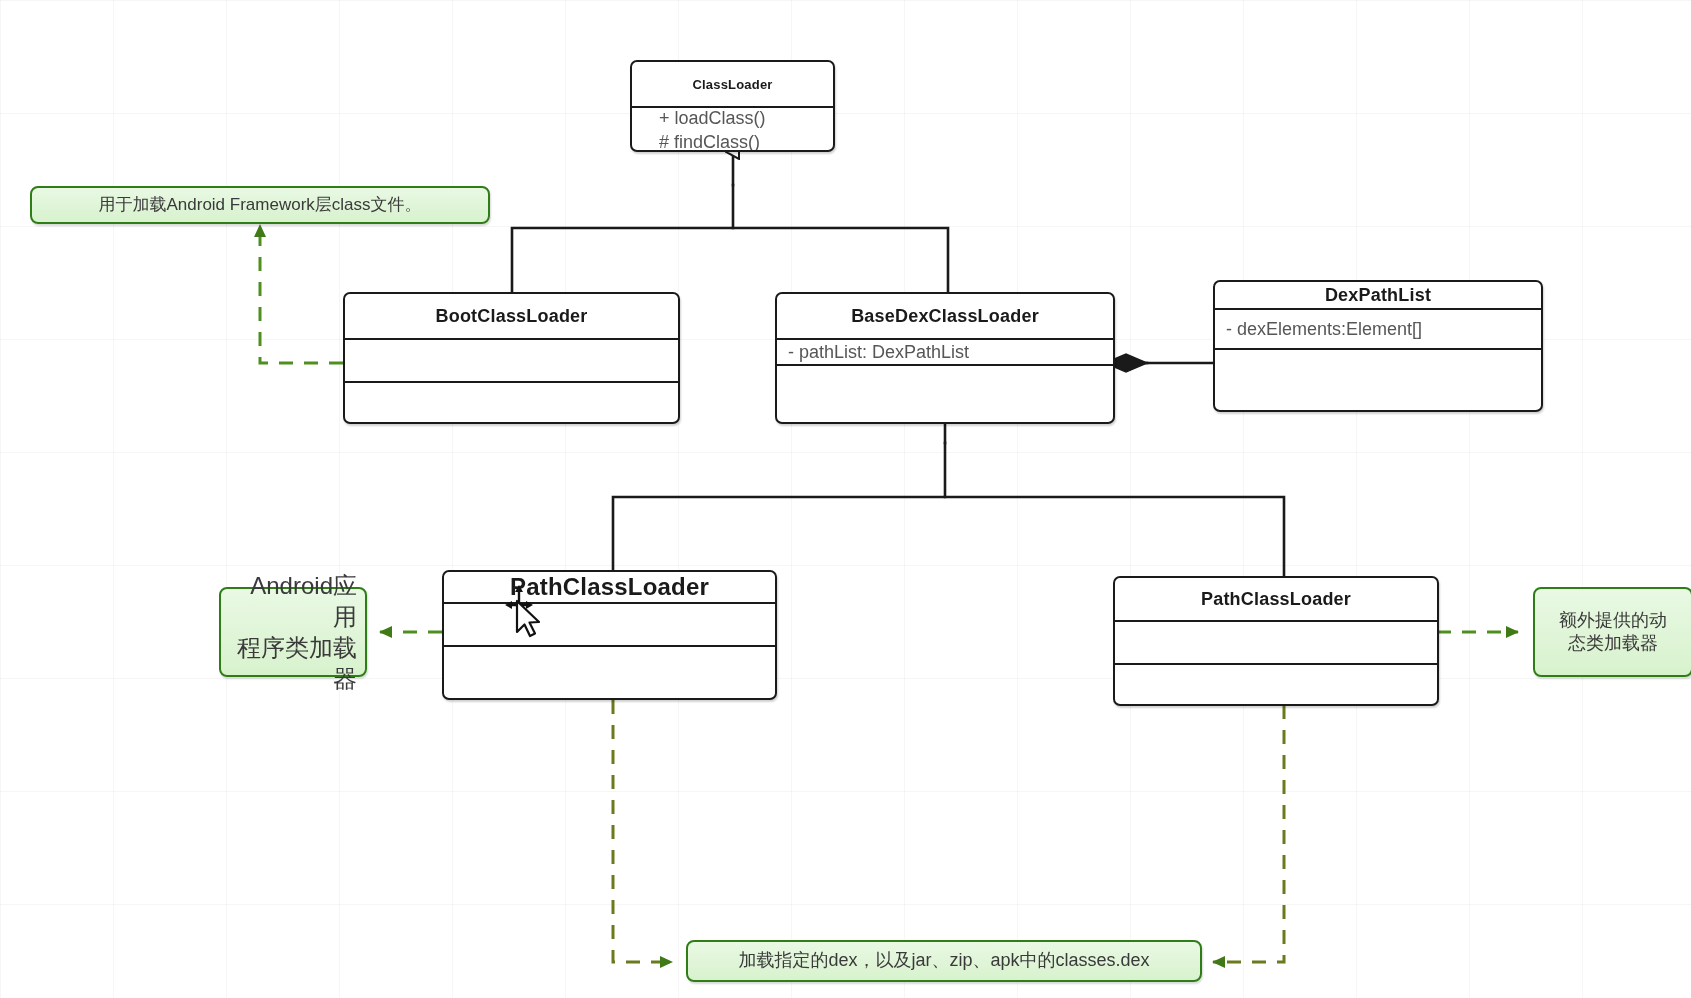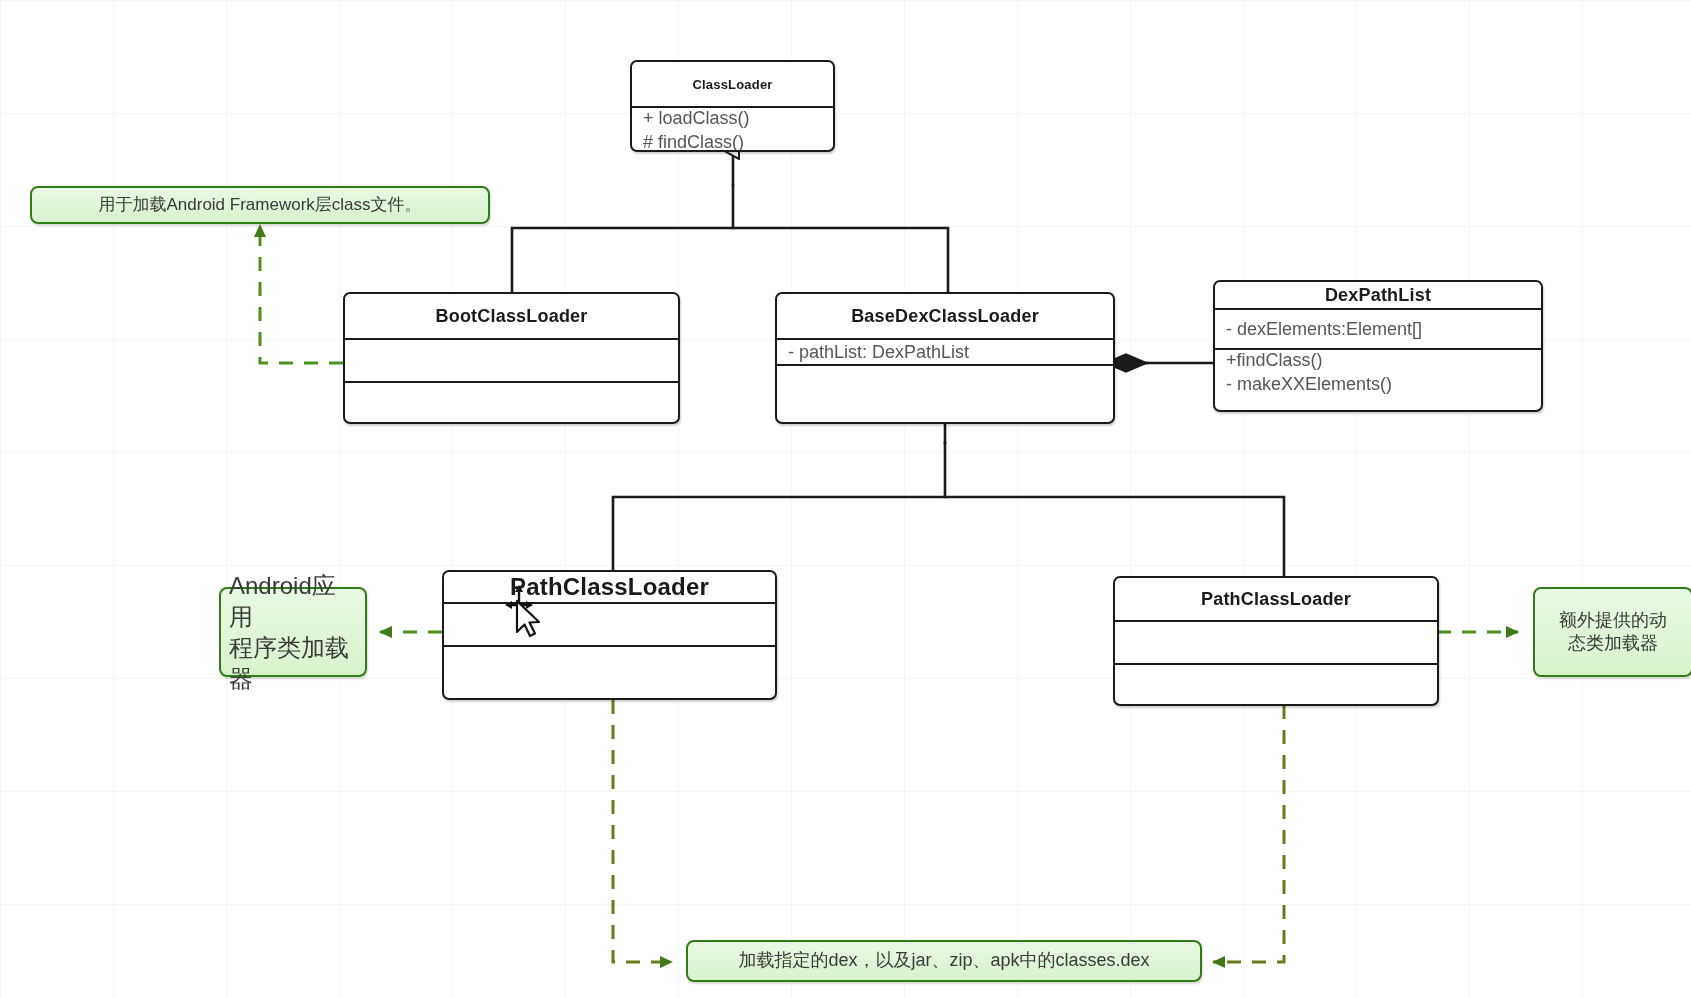--- a/index.html
+++ b/index.html
@@ -54,41 +54,41 @@
   }
   .uml .row {
     display: flex;
     align-items: center;
     color: #565656;
     padding-left: 11px;
     white-space: nowrap;
   }
   .uml .rowblock {
     color: #565656;
-    padding-left: 11px;
+    padding-left: 27px;
     line-height: 1.28;
     display: flex;
     flex-direction: column;
     justify-content: center;
   }
   .uml .empty { }
 
   
   .note {
     position: absolute;
     box-sizing: border-box;
     background: linear-gradient(to bottom, #e9f9e4 0%, #d8f2cd 100%);
     border: 2.5px solid #2e7d16;
     border-radius: 8px;
     box-shadow: 1px 2px 2px rgba(0,0,0,0.15);
     color: #3a3a3a;
     display: flex;
     align-items: center;
     justify-content: center;
-    text-align: left;
+    text-align: right;
     line-height: 1.3;
     padding: 2px 8px;
   }
 
   
   .cursor {
     position: absolute;
     pointer-events: none;
   }
 </style>
@@ -173,24 +173,20 @@
     <div class="row empty" style="height:41px;"></div>
   </div>
 
   <div class="uml" style="left:1213px; top:280px; width:330px; height:132px;">
     <div class="title" style="height:26px; font-size:18px;">DexPathList</div>
     <div class="sep"></div>
     <div class="row" style="height:38px; font-size:18px;">
       <span>- dexElements:Element[]</span>
     </div>
     <div class="sep"></div>
-    <div class="rowblock" style="height:45px; font-size:18px;">
-      <span>+findClass()</span>
-      <span>- makeXXElements()</span>
-    </div>
   </div>
 
   <div class="uml" style="left:442px; top:570px; width:335px; height:130px;">
     <div class="title" style="height:30px; font-size:24px;">PathClassLoader</div>
     <div class="sep"></div>
     <div class="row empty" style="height:41px;"></div>
     <div class="sep"></div>
     <div class="row empty" style="height:41px;"></div>
   </div>
 

